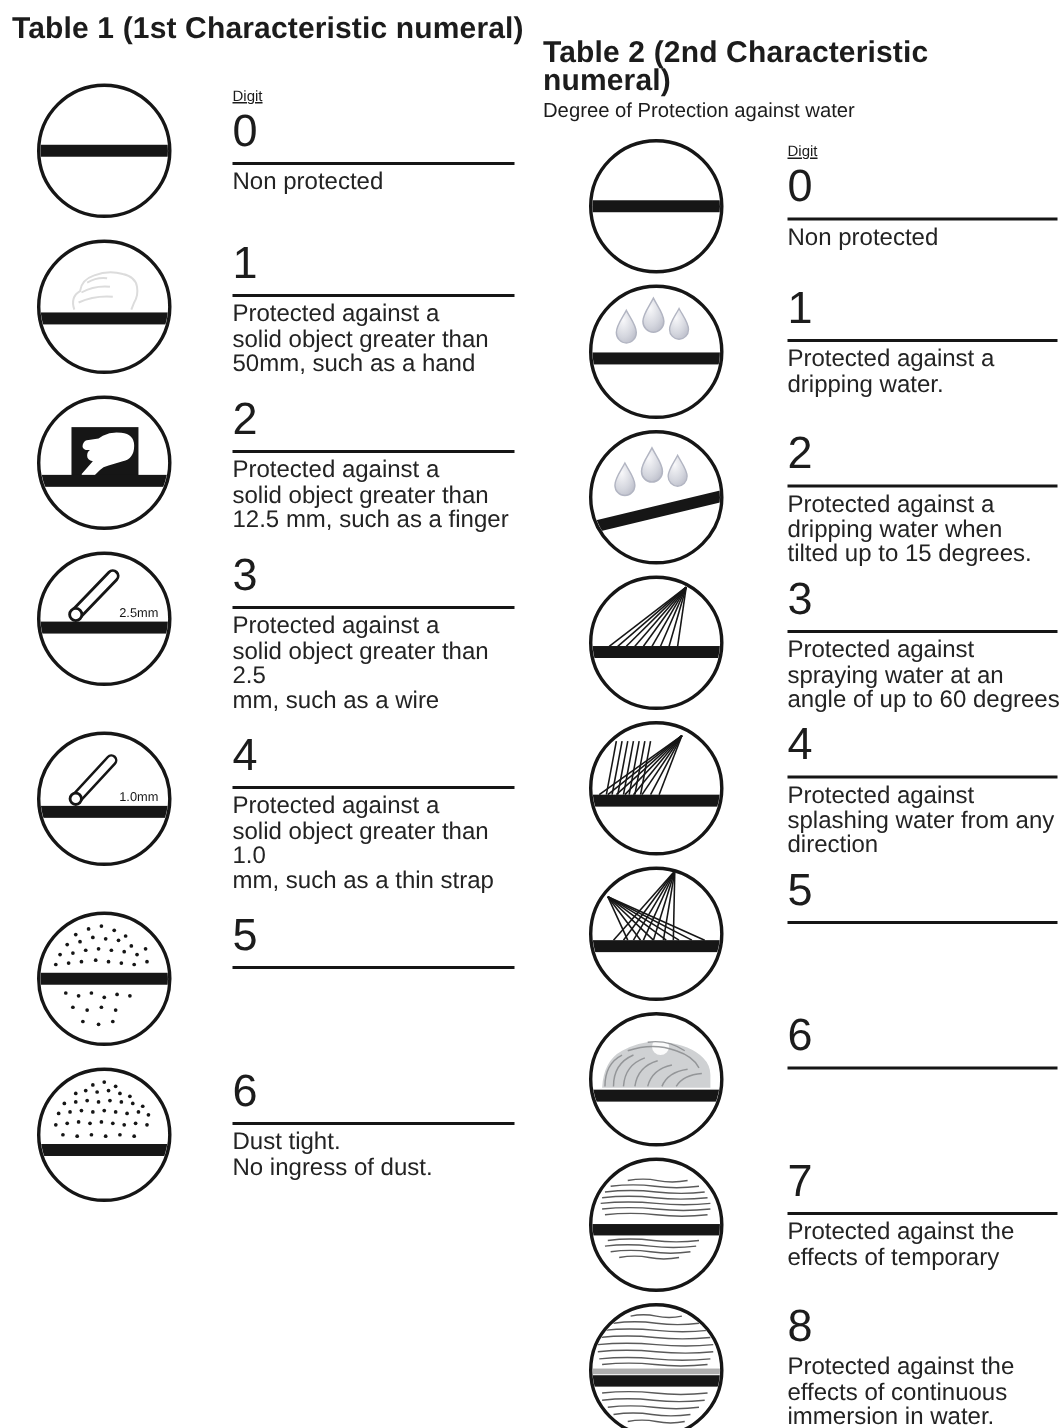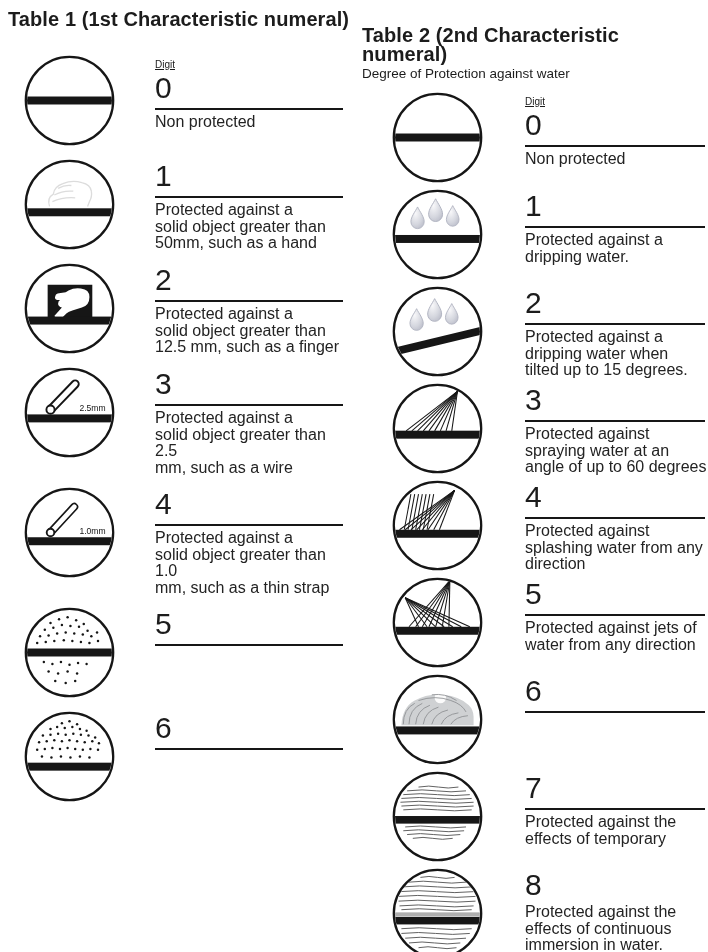--- a/index.html
+++ b/index.html
@@ -239,20 +239,22 @@
             <circle cx="41" cy="50" r="1.3"></circle>
             <circle cx="51" cy="51" r="1.3"></circle>
             <circle cx="61" cy="50" r="1.3"></circle>
             <circle cx="71" cy="51" r="1.3"></circle>
           <rect x="2" y="56.5" width="96" height="8.4"></rect>
         </g>
       </svg>
       <div class="txt">
         <div class="digit">6</div>
         <div class="rule"></div>
+        <div class="desc">Dust tight.
+No ingress of dust.</div>
       </div>
     </div>
   </div>
 
   <div class="col col-2">
     <h1 class="tbl-title">Table 2 (2nd Characteristic numeral)</h1>
     <div class="tbl-sub">Degree of Protection against water</div>
 
     <div class="row first">
       <svg class="sym" viewBox="0 0 100 100">
@@ -385,22 +387,20 @@
             <line x1="63" y1="6" x2="55" y2="54.5"></line>
           <line x1="63" y1="6" x2="62" y2="54.5"></line>
         </g>
         <g clip-path="url(#cc)">
             <rect x="2" y="54.5" width="96" height="8.4" fill="#161616"></rect>
           </g>
       </svg>
       <div class="txt">
         <div class="digit">5</div>
         <div class="rule"></div>
-        <div class="desc">Protected against jets of
-water from any direction</div>
       </div>
     </div>
 
     <div class="row">
       <svg class="sym" viewBox="0 0 100 100">
         <circle cx="50" cy="50" r="46" fill="#fff" stroke="#161616" stroke-width="2.4"></circle>
         <g clip-path="url(#cc)">
           <path d="M12 56 q1-19 14-26 q14-8 30-6 q18 2 27 11 q5 5 5 12 l0 9 z" fill="#c7c9cb" opacity="0.85"></path>
           <circle cx="53" cy="27" r="6" fill="#ffffff" opacity="0.9"></circle>
           <g stroke="#8d8f92" stroke-width="1" fill="none" opacity="0.9">

